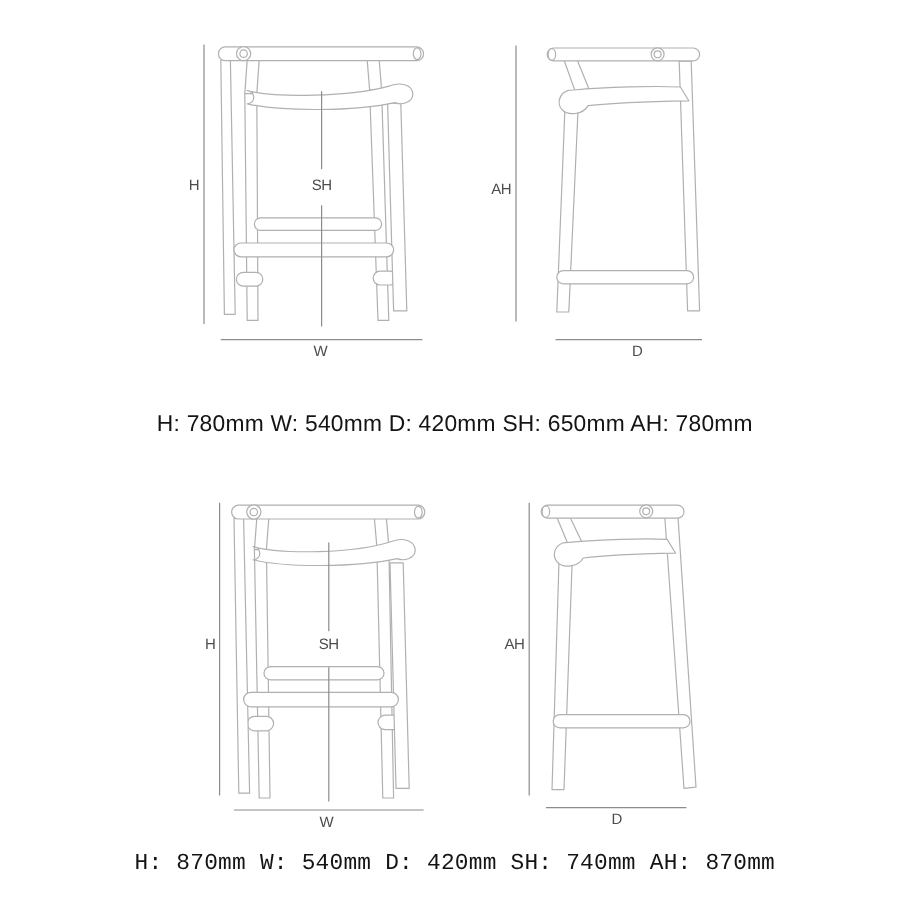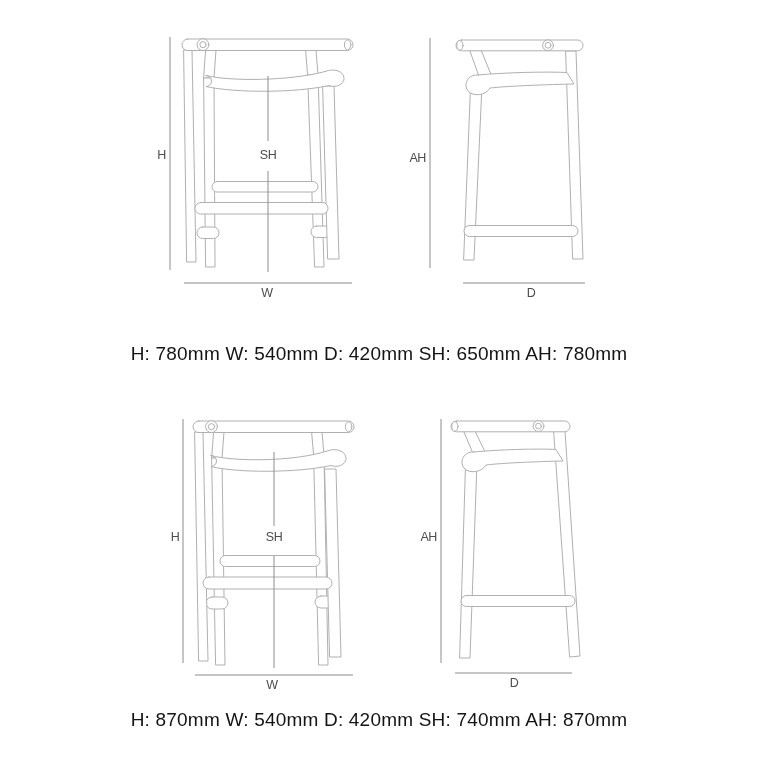--- a/index.html
+++ b/index.html
@@ -6,21 +6,21 @@
   body{font-family:"Liberation Sans",sans-serif;}
   .canvas{position:relative;width:758px;height:758px;background:var(--background,#ffffff);overflow:hidden;}
   svg{position:absolute;left:0;top:0;}
   .draw{fill:#ffffff;stroke:var(--drawing-line,#b0b0b0);stroke-width:1;stroke-linejoin:round;stroke-linecap:round;}
   .dim{fill:none;stroke:var(--dimension-line,#8c8c8c);stroke-width:1;}
   .dimlabel{fill:var(--dimension-label,#4d4d4d);font-family:"Liberation Sans",sans-serif;
             font-size:12.5px;letter-spacing:-0.4px;}
   .spec{position:absolute;left:0;right:0;text-align:center;color:var(--spec-text,#141414);
         font-size:19px;line-height:21px;letter-spacing:0.2px;}
   .spec-1{top:343px;}
-  .spec-2{top:709px;}
+  .spec-2{top:709px;font-family:Liberation Mono, monospace;}
 </style>
 </head>
 <body>
 
 <div class="canvas">
 
 <svg width="758" height="758" viewBox="0 0 758 758">
 
   <g>
     <path class="draw" d="M206,50 L216,50 L214,78 L204,78 Z"></path>

